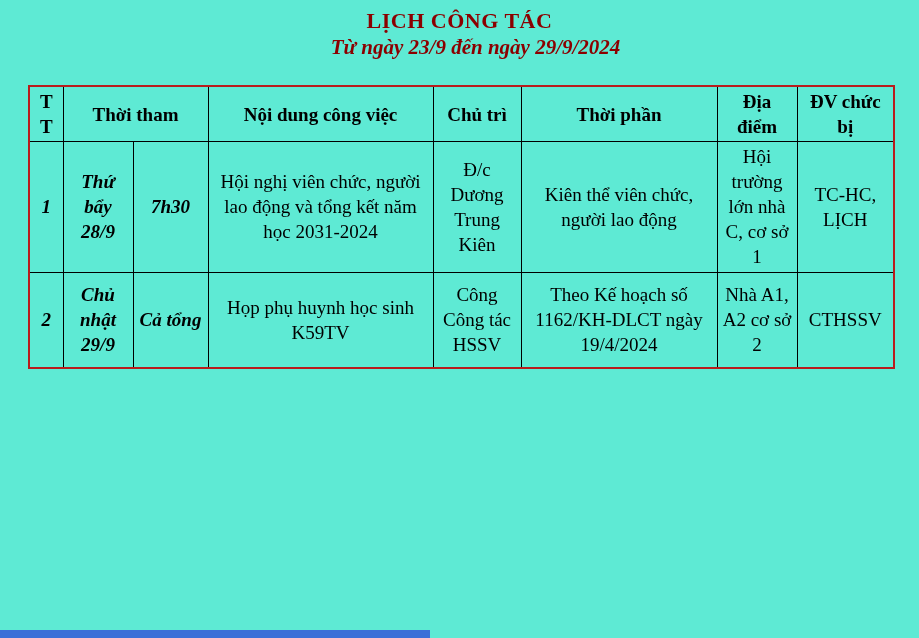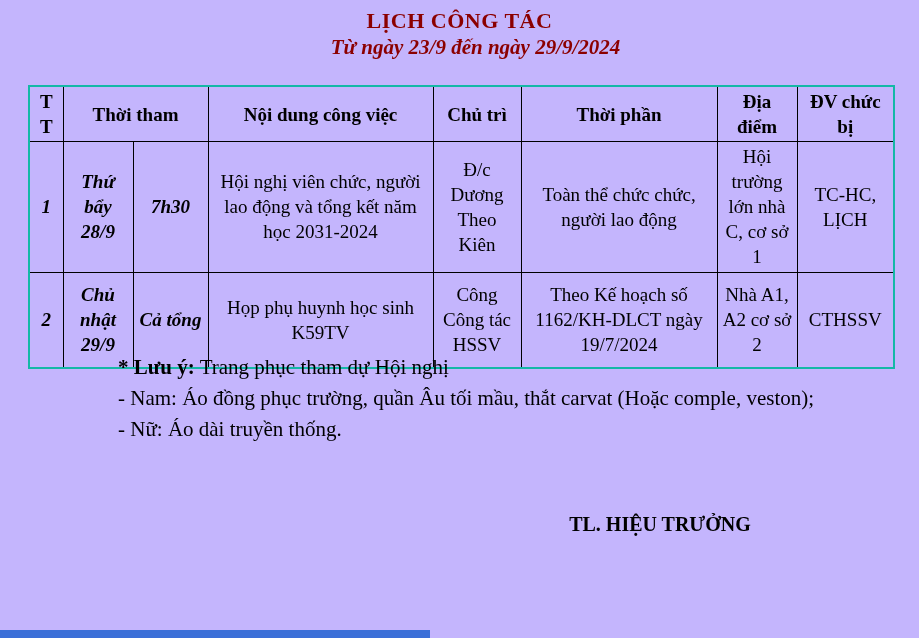--- a/index.html
+++ b/index.html
@@ -1,40 +1,40 @@
 <!DOCTYPE html>
 <html style="--title-color: #8B0000; --text-color: #000000; --bar-color: #3b6fd8;"><head>
 <meta charset="utf-8">
 <style>
   html, body { margin: 0; padding: 0; background: #ffffff; }
   .page {
     position: relative;
     width: 919px;
     height: 638px;
-    background: #c4b5fd;
+    background: #5eead4;
     font-family: "Liberation Serif", serif;
     color: var(--text-color, #000);
     overflow: hidden;
   }
   .doc-title {
     position: absolute; top: 8px; left: 0; width: 100%;
     text-align: center; font-size: 22px; font-weight: bold;
     color: var(--title-color, #8B0000); letter-spacing: 0.5px;
     margin: 0;
   }
   .doc-subtitle {
     position: absolute; top: 35px; left: 16px; width: 100%;
     text-align: center; font-size: 21px; font-weight: bold; font-style: italic;
     color: var(--title-color, #8B0000);
     margin: 0;
   }
   table.schedule {
     position: absolute; top: 85px; left: 28px;
     width: 865px; table-layout: fixed;
-    border-collapse: collapse; border: 2px solid #14b8a6;
+    border-collapse: collapse; border: 2px solid #b91c1c;
     font-size: 19px; line-height: 1.32;
   }
   table.schedule th, table.schedule td {
     border: 1px solid #000;
     vertical-align: middle;
     text-align: center;
     padding: 2px 4px;
     overflow: hidden;
   }
   table.schedule thead tr { height: 53px; }
@@ -89,43 +89,37 @@
         <th>Địa điểm</th>
         <th>ĐV chức bị</th>
       </tr>
     </thead>
     <tbody>
       <tr class="row-1">
         <td class="cell-bold">1</td>
         <td class="cell-bold">Thứ bẩy 28/9</td>
         <td class="cell-bold">7h30</td>
         <td class="cell-justify">Hội nghị viên chức, người lao động và tổng kết năm học 2031-2024</td>
-        <td>Đ/c Dương Theo Kiên</td>
-        <td class="cell-justify">Toàn thể chức chức, người lao động</td>
+        <td>Đ/c Dương Trung Kiên</td>
+        <td class="cell-justify">Kiên thể viên chức, người lao động</td>
         <td>Hội trường lớn nhà C, cơ sở 1</td>
         <td>TC-HC, LỊCH</td>
       </tr>
       <tr class="row-2">
         <td class="cell-bold">2</td>
         <td class="cell-bold">Chủ nhật 29/9</td>
         <td class="cell-bold">Cả tổng</td>
         <td class="cell-justify">Họp phụ huynh học sinh K59TV</td>
         <td>Công Công tác HSSV</td>
-        <td class="cell-justify">Theo Kế hoạch số 1162/KH-DLCT ngày 19/7/2024</td>
+        <td class="cell-justify">Theo Kế hoạch số 1162/KH-DLCT ngày 19/4/2024</td>
         <td>Nhà A1, A2 cơ sở 2</td>
         <td>CTHSSV</td>
       </tr>
     </tbody>
   </table>
 
-  <div class="notes">
-    <p><span class="bold">* Lưu ý:</span> <span>Trang phục tham dự Hội nghị</span></p>
-    <p>- Nam: Áo đồng phục trường, quần Âu tối mầu, thắt carvat (Hoặc comple, veston);</p>
-    <p>- Nữ: Áo dài truyền thống.</p>
-  </div>
 
   <div class="signature">
-    <div>TL. HIỆU TRƯỞNG</div>
   </div>
 
   <div class="selection-bar"></div>
 
 </div>
 
 </body></html>

